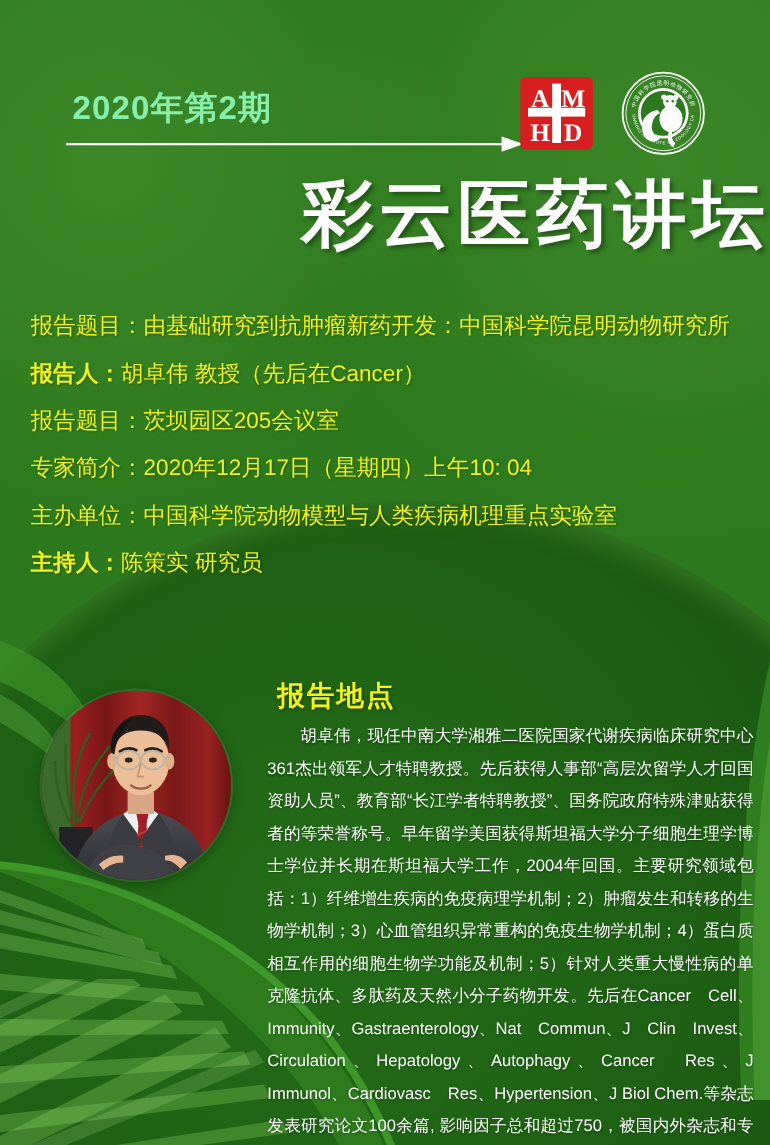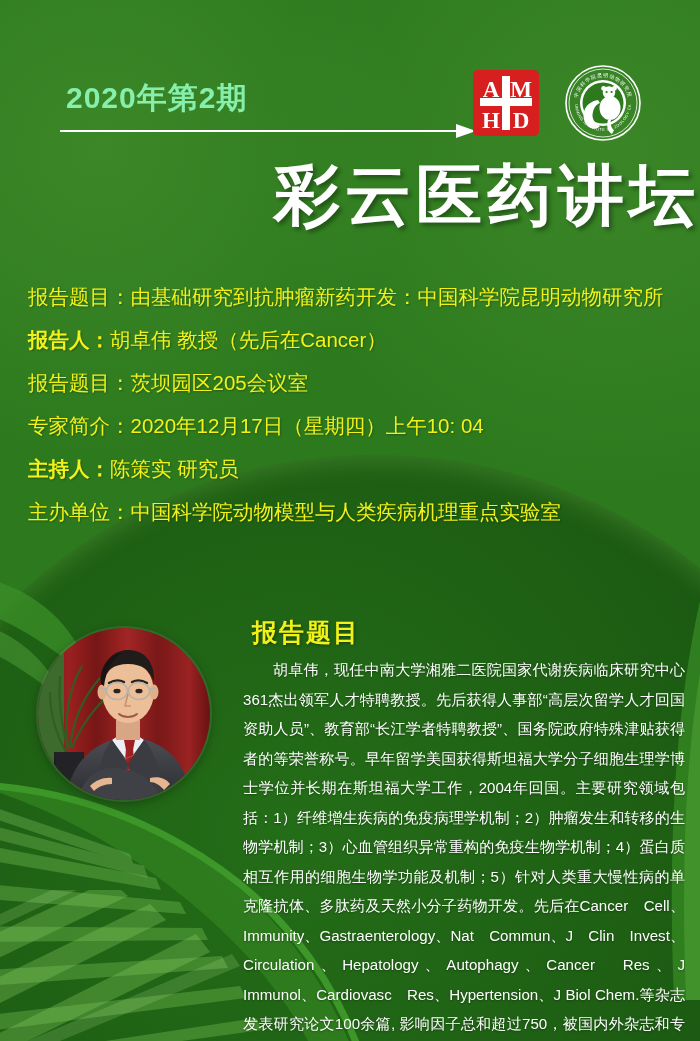--- a/index.html
+++ b/index.html
@@ -224,25 +224,25 @@
     </div>
     <div class="info-line plain">
       <span class="k">报告人：</span><span class="v">胡卓伟 教授（先后在Cancer）</span>
     </div>
     <div class="info-line">
       <span class="k">报告题目：</span><span class="v">茨坝园区205会议室</span>
     </div>
     <div class="info-line">
       <span class="k">专家简介：</span><span class="v">2020年12月17日（星期四）上午10: 04</span>
     </div>
+    <div class="info-line">
+      <span class="k">主办单位：</span><span class="v">中国科学院动物模型与人类疾病机理重点实验室</span>
+    </div>
     <div class="info-line plain">
       <span class="k">主持人：</span><span class="v">陈策实 研究员</span>
-    </div>
-    <div class="info-line">
-      <span class="k">主办单位：</span><span class="v">中国科学院动物模型与人类疾病机理重点实验室</span>
     </div>
   </div>
 
   <div id="photo">
     <svg viewBox="0 0 172 172" width="172" height="172">
       <defs>
         <linearGradient id="curtain" x1="0" y1="0" x2="1" y2="0">
           <stop offset="0%" stop-color="#6d1414"></stop>
           <stop offset="18%" stop-color="#9c2020"></stop>
           <stop offset="34%" stop-color="#761616"></stop>
@@ -317,16 +317,16 @@
 
       <path d="M90 66 L 87 78 L 93 78" stroke="#c89270" stroke-width="1.6" fill="none" stroke-linejoin="round"></path>
       <path d="M81 86 C 86 90 94 90 99 86" stroke="#9d5a48" stroke-width="2" fill="none" stroke-linecap="round"></path>
 
       <path d="M40 172 C 44 150 60 138 80 140 C 98 142 112 150 120 164 L 118 172 Z" fill="#3f4147"></path>
       <path d="M112 150 C 120 148 128 150 132 156 L 126 162 C 122 157 117 154 112 154 Z" fill="#e6b692"></path>
       <path d="M52 158 C 58 152 66 149 74 150 L 74 156 C 66 156 60 159 56 163 Z" fill="#e6b692"></path>
     </svg>
   </div>
 
-  <div id="bio-heading">报告题目</div>
+  <div id="bio-heading">报告地点</div>
   <div id="bio-text">胡卓伟，现任中南大学湘雅二医院国家代谢疾病临床研究中心361杰出领军人才特聘教授。先后获得人事部“高层次留学人才回国资助人员”、教育部“长江学者特聘教授”、国务院政府特殊津贴获得者的等荣誉称号。早年留学美国获得斯坦福大学分子细胞生理学博士学位并长期在斯坦福大学工作，2004年回国。主要研究领域包括：1）纤维增生疾病的免疫病理学机制；2）肿瘤发生和转移的生物学机制；3）心血管组织异常重构的免疫生物学机制；4）蛋白质相互作用的细胞生物学功能及机制；5）针对人类重大慢性病的单克隆抗体、多肽药及天然小分子药物开发。先后在Cancer　Cell、Immunity、Gastraenterology、Nat　Commun、J　Clin　Invest、Circulation、Hepatology、Autophagy、Cancer　Res、J　Immunol、Cardiovasc　Res、Hypertension、J Biol Chem.等杂志发表研究论文100余篇, 影响因子总和超过750，被国内外杂志和专著引用超过10000次以上。</div>
 
 </div>
 
 </body></html>

